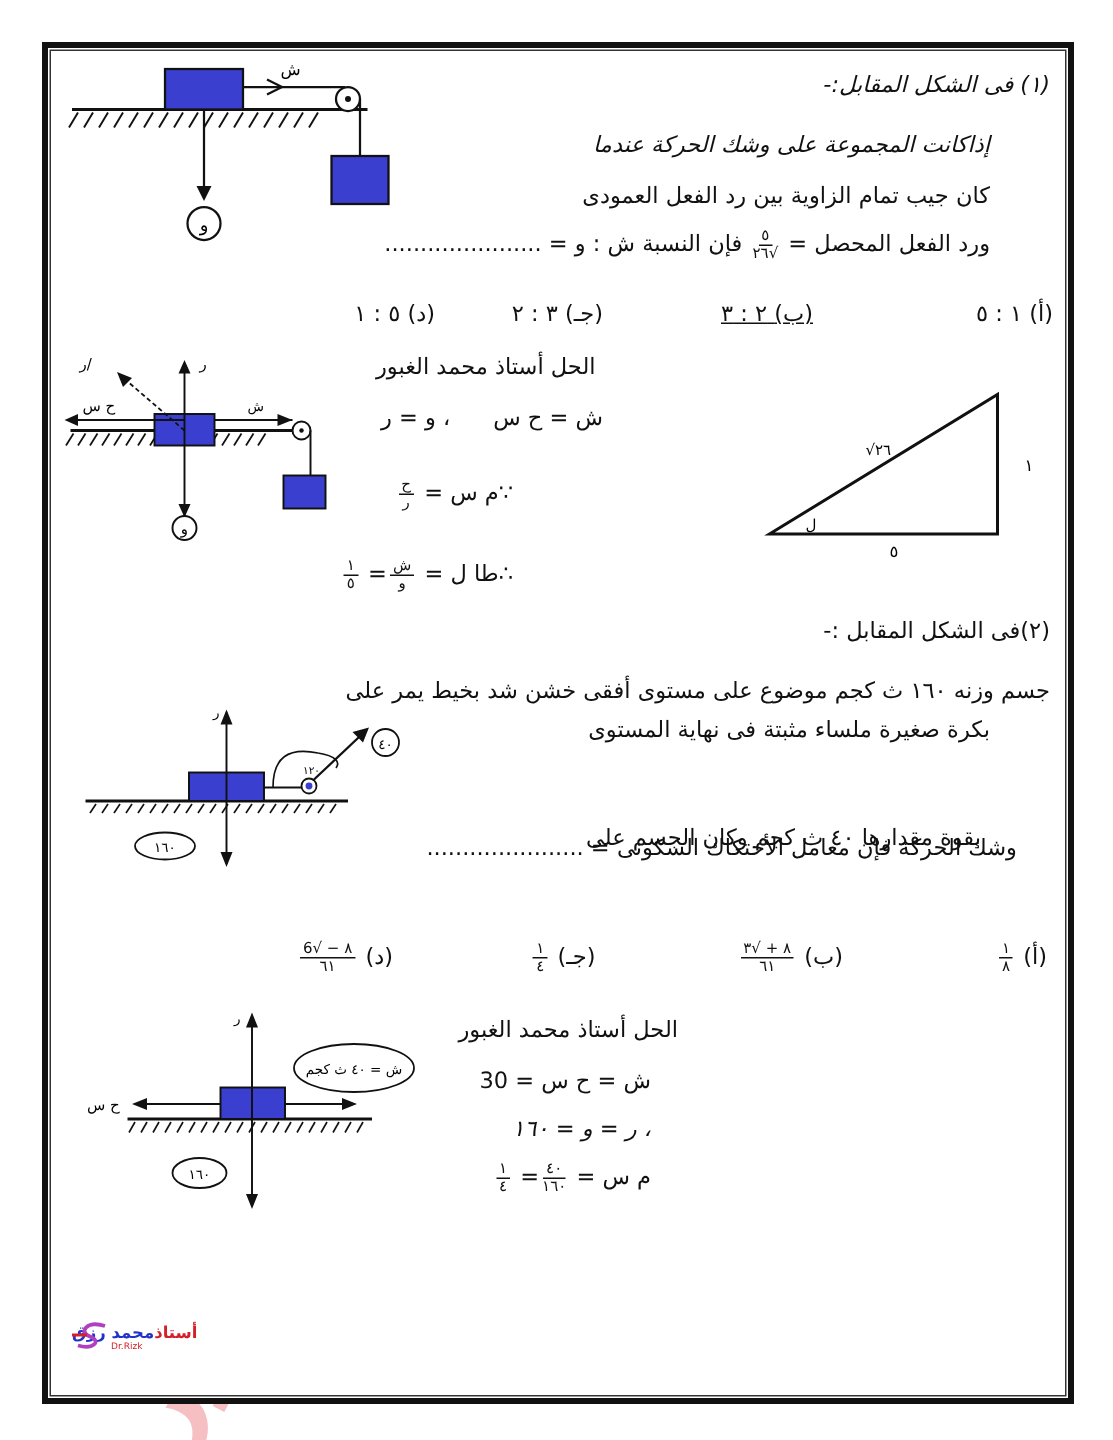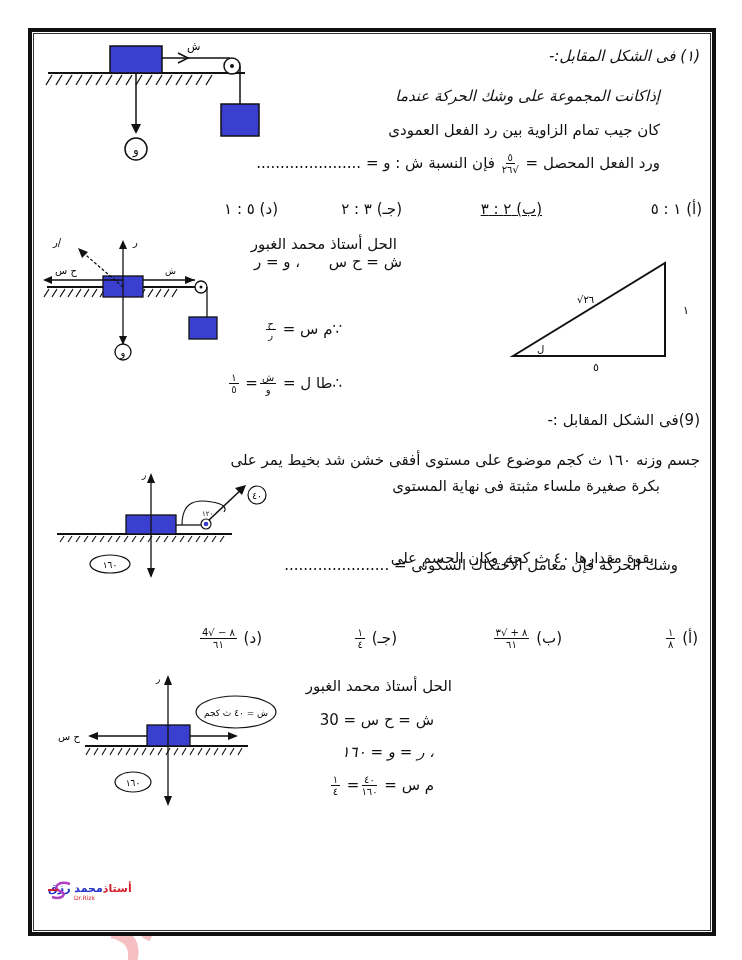--- a/index.html
+++ b/index.html
@@ -41,21 +41,21 @@
       <span class="num">٥</span>
       <span>√٢٦</span>
     </span>
   <span>فإن النسبة ش : و =</span>
   <span>......................</span>
 </div>
 
 <div class="opt" style="right:40px;top:200px;"><span>(أ)</span> <span>١ : ٥</span></div>
 <div class="opt" style="right:200px;top:200px;text-decoration:underline;"><span>(ب)</span> <span>٢ : ٣</span></div>
 <div class="opt" style="right:340px;top:200px;text-align:center;"><span>(جـ)</span> <span>٣ : ٢</span></div>
-<div class="opt" style="right:464px;top:200px;"><span>(د)</span> <span>٥ : ١</span></div>
+<div class="opt" style="right:452px;top:200px;"><span>(د)</span> <span>٥ : ١</span></div>
 
 <svg style="left:40px;top:40px" width="240" height="130">
   <line x1="8" y1="33" x2="205" y2="33" stroke="#111" stroke-width="2"></line>
   <g stroke="#111" stroke-width="1.3">
     <line x1="12" y1="35" x2="6" y2="45"></line>
       <line x1="22" y1="35" x2="16" y2="45"></line>
       <line x1="32" y1="35" x2="26" y2="45"></line>
     <line x1="42" y1="35" x2="36" y2="45"></line>
       <line x1="52" y1="35" x2="46" y2="45"></line>
       <line x1="62" y1="35" x2="56" y2="45"></line>
@@ -122,21 +122,21 @@
   <rect x="154" y="85" width="28" height="22" fill="#3a3fd0" stroke="#111" stroke-width="1.3"></rect>
   <circle cx="88" cy="120" r="8" fill="#fff" stroke="#111" stroke-width="1.3"></circle>
   <text x="88" y="124" font-size="10" text-anchor="middle" font-family="DejaVu Sans, sans-serif">و</text>
   <text x="20" y="42" font-size="10" font-family="DejaVu Sans, sans-serif">ح س</text>
   <text x="98" y="14" font-size="10" font-family="DejaVu Sans, sans-serif">ر</text>
   <text x="18" y="14" font-size="10" font-family="DejaVu Sans, sans-serif">ر/</text>
   <text x="130" y="42" font-size="9" font-family="DejaVu Sans, sans-serif">ش</text>
 </svg>
 
 <div class="t" style="right:345px;top:234px;">الحل  أستاذ محمد الغبور</div>
-<div class="t" style="right:340px;top:252px;margin-left:15px;">
+<div class="t" style="right:340px;top:268px;margin-left:15px;">
   <span>ش = ح س</span>&nbsp;&nbsp;&nbsp;&nbsp;&nbsp;&nbsp;<span>،   و = ر</span>
 </div>
 <div class="t" style="right:400px;top:318px;">
   <span>∵م س =</span>
   <span class="frac">
       <span class="num">ح</span>
       <span>ر</span>
     </span>
 </div>
 <div class="t" style="right:400px;top:372px;">
@@ -152,21 +152,21 @@
 </div>
 
 <svg style="left:505px;top:258px" width="200" height="115">
   <polygon points="8,98 160,5 160,98" fill="none" stroke="#111" stroke-width="2"></polygon>
   <text x="72" y="45" font-size="10" font-family="DejaVu Sans, sans-serif">√٢٦</text>
   <text x="178" y="56" font-size="11" font-family="DejaVu Sans, sans-serif">١</text>
   <text x="88" y="113" font-size="11" font-family="DejaVu Sans, sans-serif">٥</text>
   <text x="32" y="95" font-size="10" font-family="DejaVu Sans, sans-serif">ل</text>
 </svg>
 
-<div class="t" style="right:42px;top:410px;">(9)فى الشكل المقابل :-</div>
+<div class="t" style="right:42px;top:410px;">(٢)فى الشكل المقابل :-</div>
 <div class="t" style="right:42px;top:450px;">جسم وزنه ١٦٠ ث كجم موضوع على مستوى أفقى خشن شد بخيط يمر على</div>
 <div class="t" style="right:82px;top:476px;">بكرة صغيرة ملساء مثبتة فى نهاية المستوى</div>
 <div class="t" style="right:88px;top:520px;margin-top:28px;">بقوة مقدارها ٤٠ ث كجم وكان الجسم على</div>
 <div class="t" style="right:64px;top:555px;">وشك الحركة  فإن معامل الأحتكاك السكونى = ......................</div>
 
 <svg style="left:52px;top:470px" width="240" height="110">
   <line x1="5" y1="64" x2="180" y2="64" stroke="#111" stroke-width="2"></line>
   <g stroke="#111" stroke-width="1.1">
     <line x1="12" y1="66" x2="8" y2="72"></line>
       <line x1="20" y1="66" x2="16" y2="72"></line>
@@ -225,21 +225,21 @@
 <div class="opt" style="right:345px;top:627px;">
   <span>(جـ)</span>
   <span class="frac">
       <span class="num">١</span>
       <span>٤</span>
     </span>
 </div>
 <div class="opt" style="right:480px;top:627px;">
   <span>(د)</span>
   <span class="frac">
-      <span class="num">٨ − √4</span>
+      <span class="num">٨ − √6</span>
       <span>٦١</span>
     </span>
 </div>
 
 <div class="t" style="right:290px;top:676px;">الحل  أستاذ محمد الغبور</div>
 <div class="t" style="right:308px;top:710px;">ش = ح س = 30</div>
 <div class="t" style="right:308px;top:742px;font-style:italic;">، ر = و = ١٦٠</div>
 <div class="t" style="right:308px;top:774px;">
   <span>م س =</span>
   <span class="frac">

